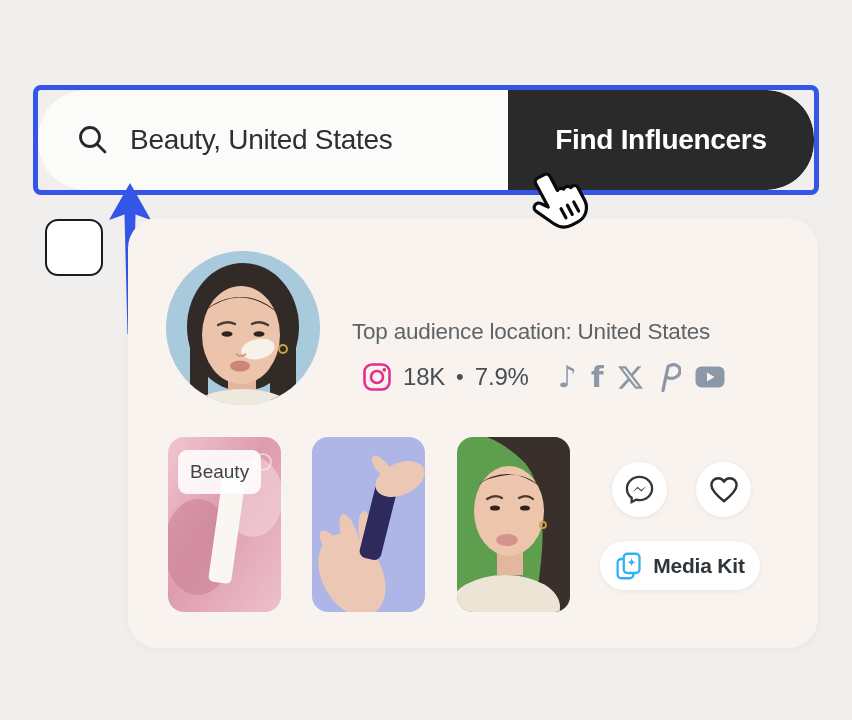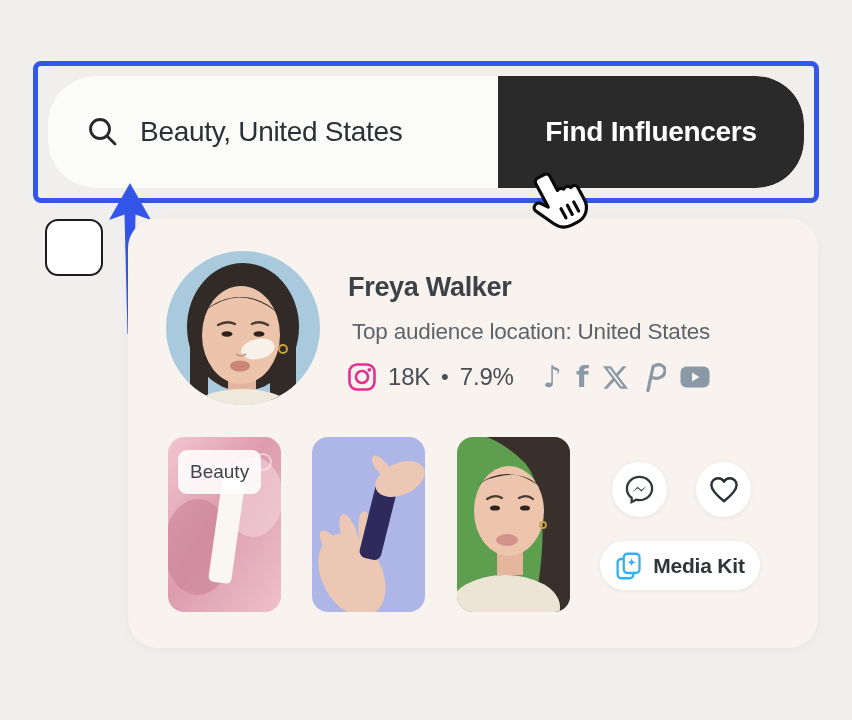--- a/index.html
+++ b/index.html
@@ -5,23 +5,23 @@
   * { margin:0; padding:0; box-sizing:border-box; }
   html,body { width:852px; height:720px; }
   body {
     font-family:"Liberation Sans","DejaVu Sans",sans-serif;
     background:#f0efed;
     position:relative;
     overflow:hidden;
   }
   
   .search-highlight {
-    position:absolute; left:33px; top:61px; width:786px; height:142px;
+    position:absolute; left:33px; top:85px; width:786px; height:110px;
     border:5px solid #3355e8; border-radius:8px;
-    padding:10px;
+    padding:0;
   }
   .search-pill {
     width:100%; height:100%;
     border-radius:48px; overflow:hidden;
     display:flex;
   }
   .search-field {
     flex:1; background:#fbfbfa;
     display:flex; align-items:center; gap:20px;
     padding-left:38px;
@@ -60,21 +60,21 @@
   }
   .name {
     position:absolute; left:220px; top:54px;
     font-size:27px; font-weight:bold; color:#3c4247; letter-spacing:-0.3px;
   }
   .audience {
     position:absolute; left:224px; top:101px;
     font-size:22.5px; color:#5d6469; letter-spacing:-0.2px;
   }
   .stats-row {
-    position:absolute; left:219px; top:144px;
+    position:absolute; left:234px; top:144px;
     display:flex; align-items:center; gap:11px;
   }
   .stats-row .stat-text {
     font-size:24px; color:#484e53; font-weight:500; letter-spacing:-0.2px;
   }
   .stats-row .bullet { font-size:22px; color:#484e53; }
   .platform-icons {
     display:flex; align-items:center; gap:14px; margin-left:18px;
     color:#8b98a5;
   }
@@ -151,21 +151,20 @@
       <path d="M86 73 q8 -4 16 1" stroke="#4a3b30" stroke-width="2.4" fill="none" stroke-linecap="round"></path>
       <ellipse cx="61" cy="83" rx="5.5" ry="2.8" fill="#2d241f"></ellipse>
       <ellipse cx="93" cy="83" rx="5.5" ry="2.8" fill="#2d241f"></ellipse>
       <ellipse cx="92" cy="98" rx="17" ry="10" fill="#f7f3ec" opacity="0.95" transform="rotate(-12 92 98)"></ellipse>
       <path d="M70 103 q5 4 10 0" stroke="#cf9a86" stroke-width="2" fill="none"></path>
       <ellipse cx="74" cy="115" rx="10" ry="5.5" fill="#cb8678"></ellipse>
       <circle cx="117" cy="98" r="4" fill="none" stroke="#c8a23f" stroke-width="2"></circle>
     </svg>
   </div>
 
-  <div class="name">Freya Walker</div>
   <div class="audience">Top audience location: United States</div>
 
   <div class="stats-row">
     <svg width="30" height="30" viewBox="0 0 30 30">
       <rect x="2.5" y="2.5" width="25" height="25" rx="7.5" fill="none" stroke="#e1308e" stroke-width="2.6"></rect>
       <circle cx="15" cy="15" r="6" fill="none" stroke="#e1308e" stroke-width="2.6"></circle>
       <circle cx="22.3" cy="7.8" r="1.9" fill="#e1308e"></circle>
     </svg>
     <span class="stat-text">18K</span>
     <span class="bullet">•</span>

